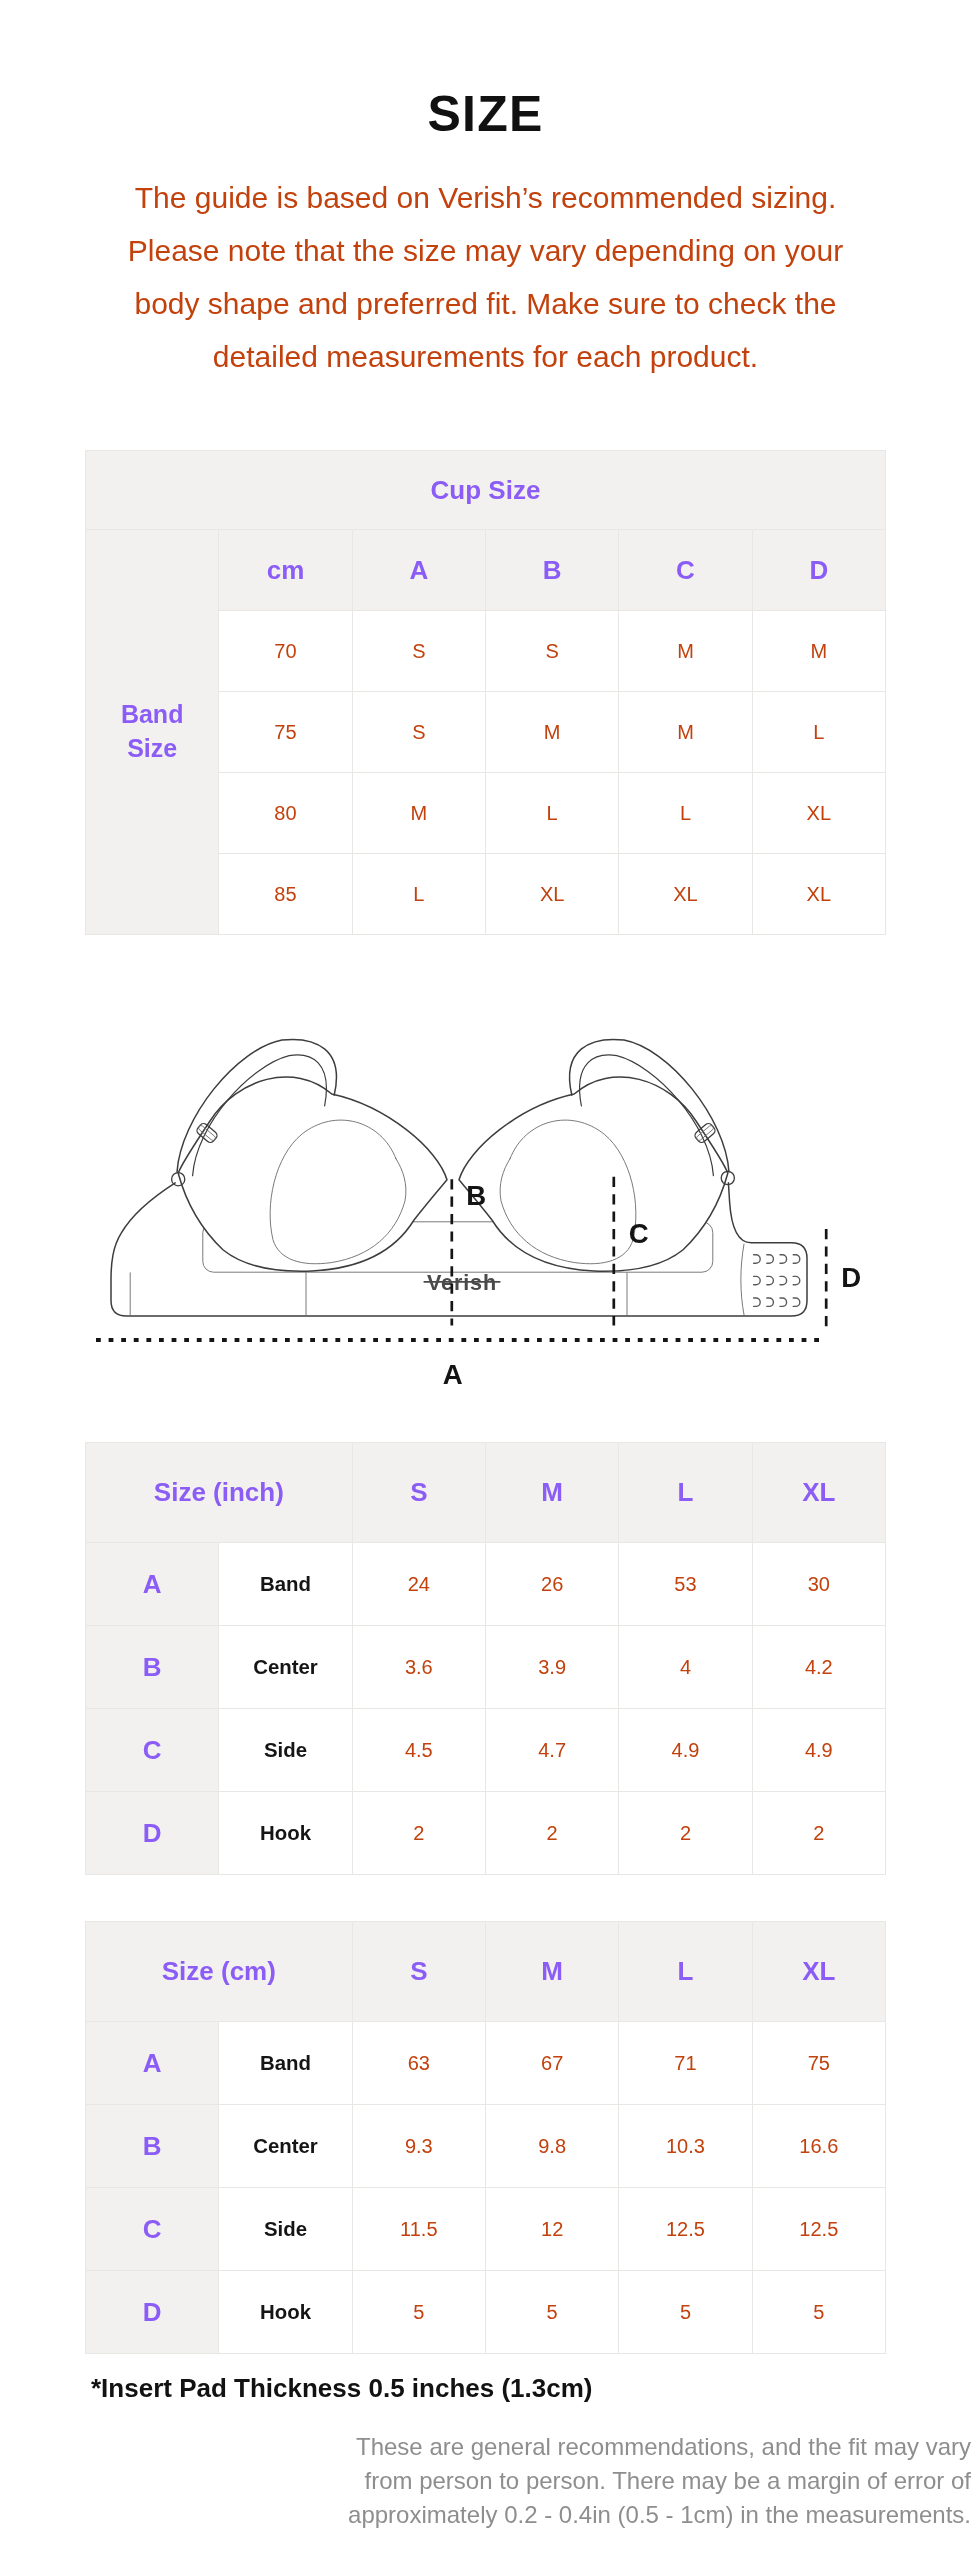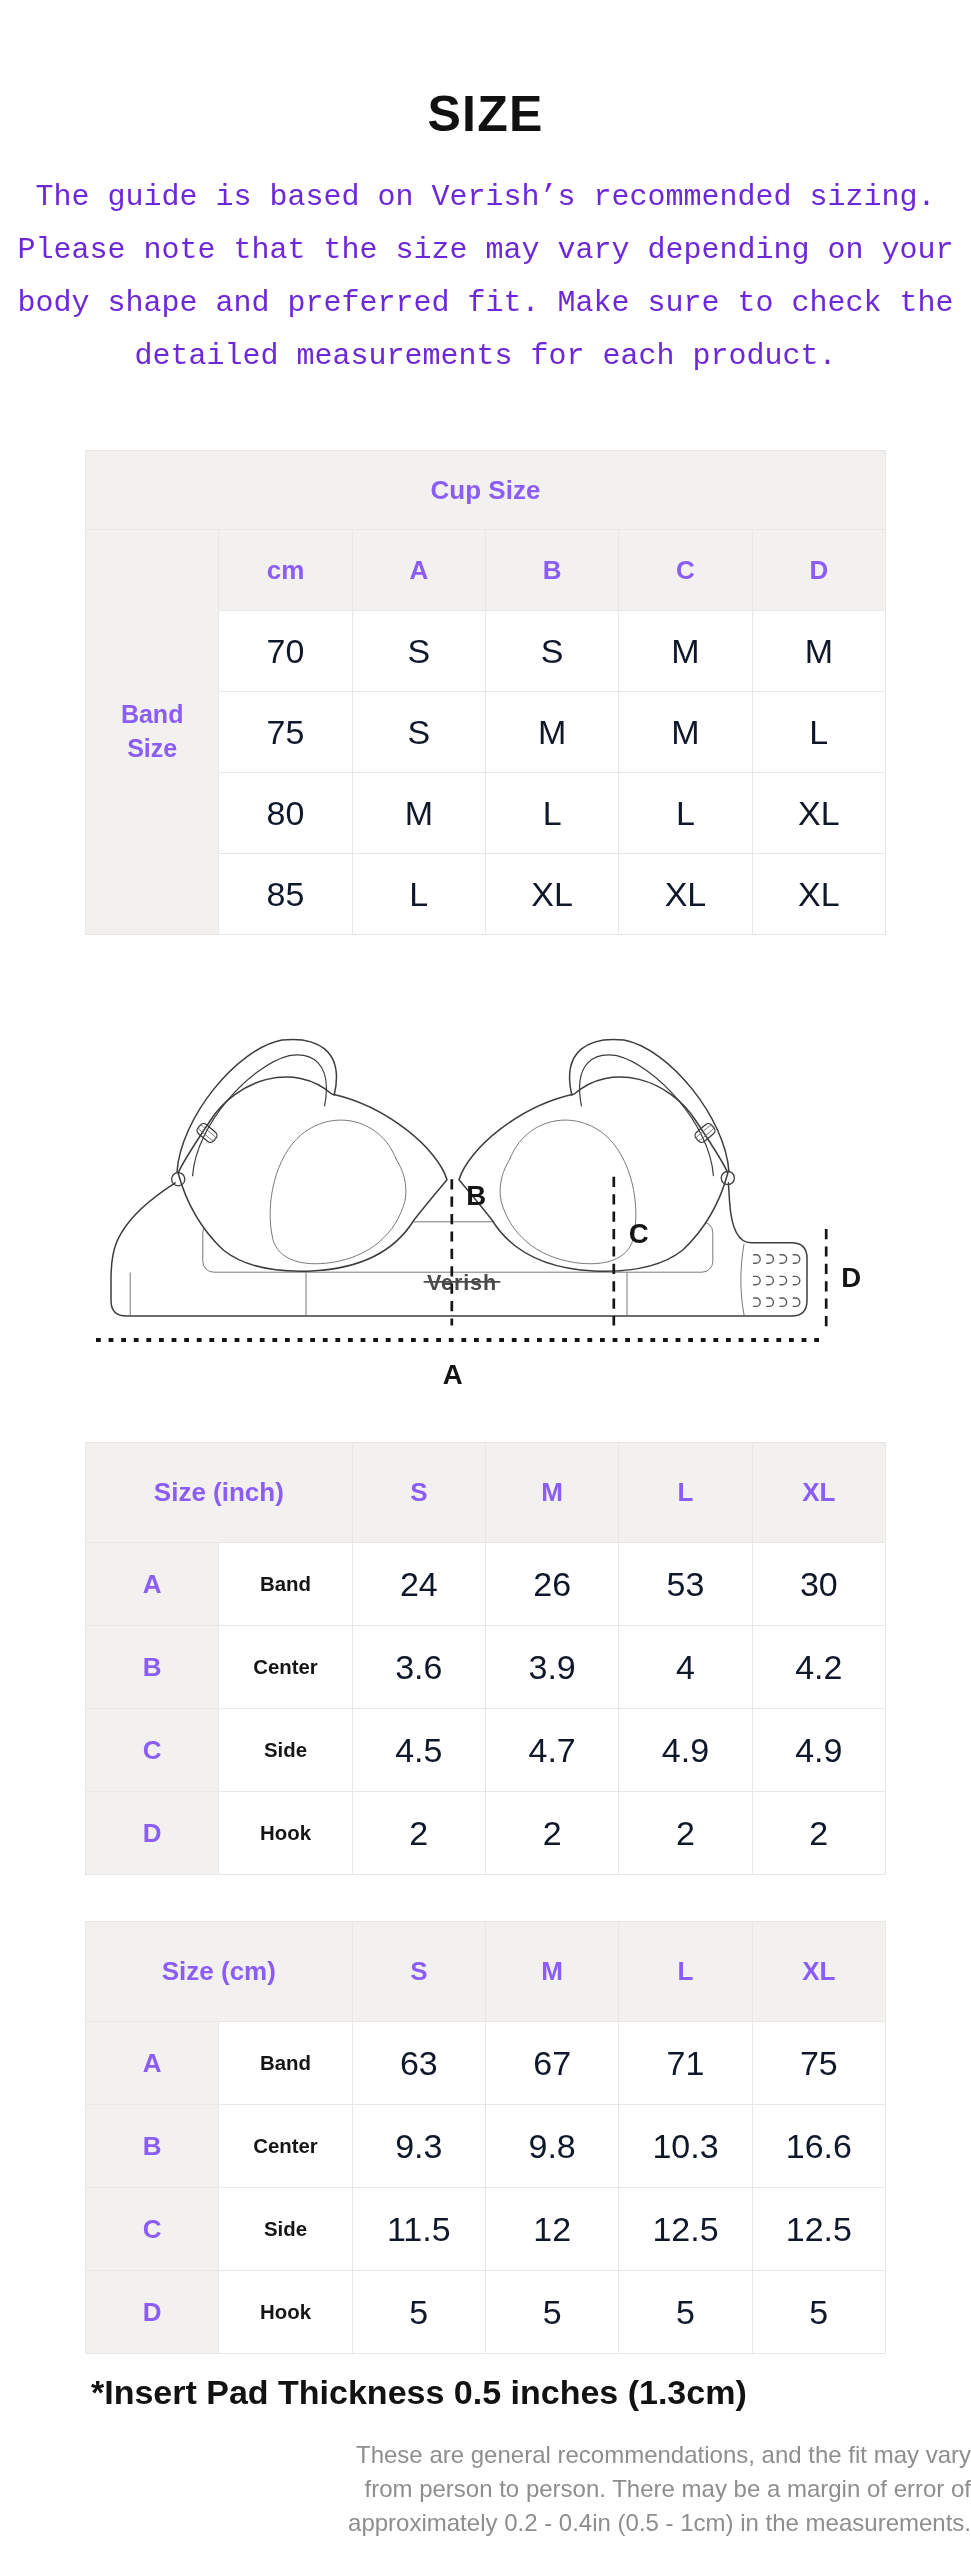--- a/index.html
+++ b/index.html
@@ -7,50 +7,50 @@
     width:971px;height:2576px;background:#ffffff;position:relative;
     font-family:"Liberation Sans", sans-serif;color:#171717;overflow:hidden;
   }
   *{box-sizing:border-box;}
 
   .page-title{
     padding-top:89px;text-align:center;font-size:50px;font-weight:bold;
     letter-spacing:1.2px;line-height:1;color:#111111;
   }
   .intro{
-    margin-top:32px;text-align:center;font-size:30px;line-height:53px;color:#6d28d9;font-family:Liberation Mono, monospace;
+    margin-top:32px;text-align:center;font-size:30px;line-height:53px;color:#c2410c;
   }
 
   .tbl-wrap{width:801px;margin-left:85px;}
   table{width:801px;table-layout:fixed;border-collapse:collapse;}
   td{
     border:1.2px solid #e9e7e4;text-align:center;vertical-align:middle;padding:0;
   }
   .hd{background:#f2f1ef;font-weight:bold;font-size:26px;color:#8b5cf6;}
-  .val{background:#ffffff;color:#0f172a;font-size:34px;font-weight:normal;}
+  .val{background:#ffffff;color:#c2410c;font-size:20px;font-weight:normal;}
   .name{background:#ffffff;color:#151515;font-size:20.4px;font-weight:bold;}
   .rowhead{white-space:pre-line;font-size:25px;line-height:1.35;}
 
   .cup-table{margin-top:67px;}
   .cup-table tr{height:81px;}
   .cup-table tr.first{height:79px;}
 
   .size-table tr{height:83px;}
   .size-table tr.first{height:100px;}
   .inch-table{margin-top:48px;}
   .cm-table{margin-top:46px;}
 
   .diagram{margin-top:87px;margin-left:84px;width:804px;height:372px;}
   .diagram svg{display:block;}
   .diagram text{font-family:"Liberation Sans", sans-serif;}
   .measure-label{font-size:46px;font-weight:bold;fill:#141414;}
   .brand-text{font-size:36px;font-weight:600;letter-spacing:1.5px;fill:#4a4a4a;}
 
   .footnote{
-    margin-top:19px;margin-left:91px;font-size:34px;font-weight:bold;color:#121212;
+    margin-top:19px;margin-left:91px;font-size:26px;font-weight:bold;color:#121212;
   }
   .disclaimer{
     margin-top:26px;margin-left:91px;font-size:24px;line-height:34px;color:#8e8e8e;text-align:right;
   }
 </style>
 </head>
 <body>
 
 <div class="page-title">SIZE</div>
 

